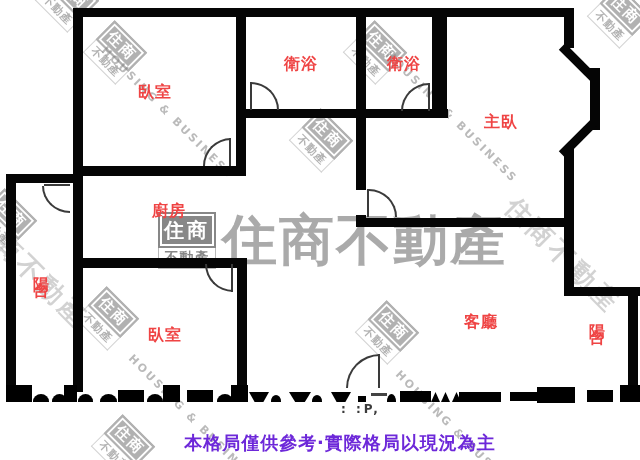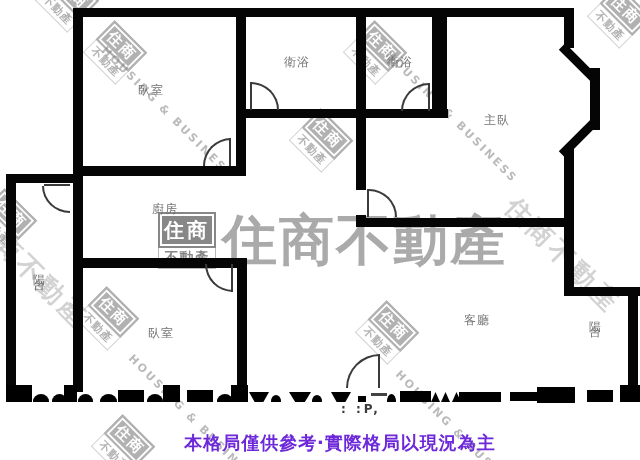--- a/index.html
+++ b/index.html
@@ -8,21 +8,21 @@
   
   .wall{position:absolute;background:#050505;}
   .diag{transform-origin:0 50%;}
   
   .leaf{position:absolute;background:#3a3a3a;}
   .arc{position:absolute;border:0 solid #3a3a3a;box-sizing:border-box;}
   .arc.tl{border-left-width:2px;border-top-width:2px;border-top-left-radius:100% 100%;}
   .arc.tr{border-right-width:2px;border-top-width:2px;border-top-right-radius:100% 100%;}
   .arc.bl{border-left-width:2px;border-bottom-width:2px;border-bottom-left-radius:100% 100%;}
   
-  .rlabel{position:absolute;color:#737373;font-size:12px;font-weight:400;letter-spacing:1px;white-space:nowrap;}
+  .rlabel{position:absolute;color:#ef4444;font-size:16px;font-weight:700;letter-spacing:1px;white-space:nowrap;}
   .vert{writing-mode:vertical-rl;text-orientation:upright;letter-spacing:4px;}
   
   .bx{position:absolute;background:#000;}
   .dome{border-radius:55% 55% 0 0 / 100% 100% 0 0;}
   .trap{clip-path:polygon(0 0,100% 0,72% 100%,28% 100%);}
   .tri{clip-path:polygon(50% 0,100% 100%,0 100%);}
   
   .wm-logo{position:absolute;width:58px;opacity:.62;}
   .wm-logo .top{background:#3f3f3f;color:#fff;font-size:20px;font-weight:700;text-align:center;
        padding:3px 0 2px 0;letter-spacing:3px;box-shadow:inset 0 0 0 2px #fff;border:2px solid #3f3f3f;}

